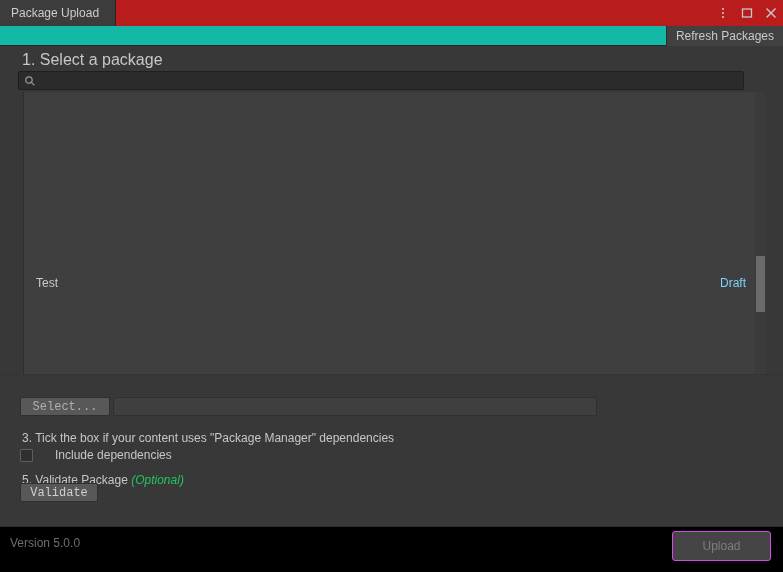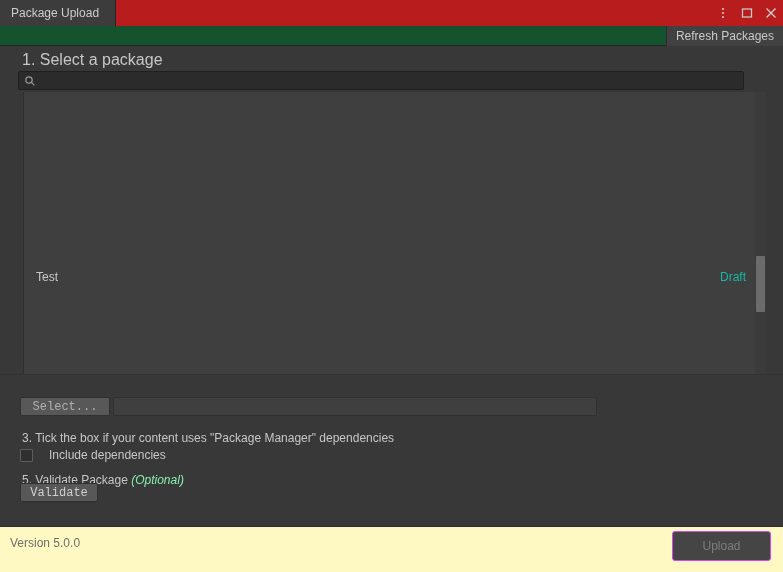--- a/index.html
+++ b/index.html
@@ -77,21 +77,21 @@
     color: #c8c8c8;
   }
   .win-btn svg { display: block; }
 
   
   .toolbar {
     position: absolute;
     left: 0; top: 26px;
     width: 783px;
     height: 20px;
-    background: #14532d;
+    background: #14b8a6;
     border-bottom: 1px solid #272727;
     box-sizing: border-box;
   }
   .refresh-btn {
     position: absolute;
     right: 0;
     top: 0;
     height: 20px;
     padding: 0 9px;
     display: flex;
@@ -168,28 +168,28 @@
     border-right: 1px solid #2e2e2e;
     box-sizing: border-box;
   }
   .list-row {
     position: absolute;
     left: 0;
     top: 178px;
     width: 736px;
     height: 26px;
     display: flex;
-    align-items: flex-start;
+    align-items: center;
     justify-content: space-between;
     padding: 0 14px 0 12px;
     box-sizing: border-box;
     color: #c9c9c9;
     font-size: 12px;
   }
-  .list-row .status { color: #14b8a6; }
+  .list-row .status { color: #7dd3fc; }
 
   .list-scrollbar {
     position: absolute;
     right: 0;
     top: 26px;
     width: 11px;
     height: 282px;
     background: #3b3b3b;
   }
   .list-scroll-thumb {
@@ -224,21 +224,21 @@
   .sec-label {
     position: absolute;
     left: 22px;
     font-size: 12px;
     color: #c7c7c7;
     white-space: nowrap;
   }
   .sec2-label { top: 6px; }
   .sec3-label { top: 56px; }
   .sec4-label { top: 98px; }
-  .sec4-label .opt { font-style: italic; color: #86efac; }
+  .sec4-label .opt { font-style: italic; color: #22c55e; }
 
   .btn {
     position: absolute;
     display: flex;
     align-items: center;
     justify-content: center;
     background: #585858;
     border: 1px solid #303030;
     border-radius: 2px;
     box-sizing: border-box;
@@ -276,21 +276,21 @@
     padding: 0 4px;
     outline: none;
   }
 
   .checkbox-row {
     position: absolute;
     left: 20px;
     top: 73px;
     display: flex;
     align-items: center;
-    gap: 16px;
+    gap: 22px;
   }
   .checkbox {
     width: 13px;
     height: 13px;
     background: #2f2f2f;
     border: 1px solid #5e5e5e;
     border-radius: 1px;
     box-sizing: border-box;
   }
   .checkbox-label {
@@ -298,21 +298,21 @@
     color: #c7c7c7;
   }
 
   
   .footer {
     position: absolute;
     left: 0;
     top: 526px;
     width: 783px;
     height: 46px;
-    background: #fef9c3;
+    background: #000000;
     border-top: 1px solid #2c2c2c;
     box-sizing: border-box;
   }
   .version {
     position: absolute;
     left: 10px;
     top: 9px;
     font-size: 12px;
     color: #6e6e6e;
   }

